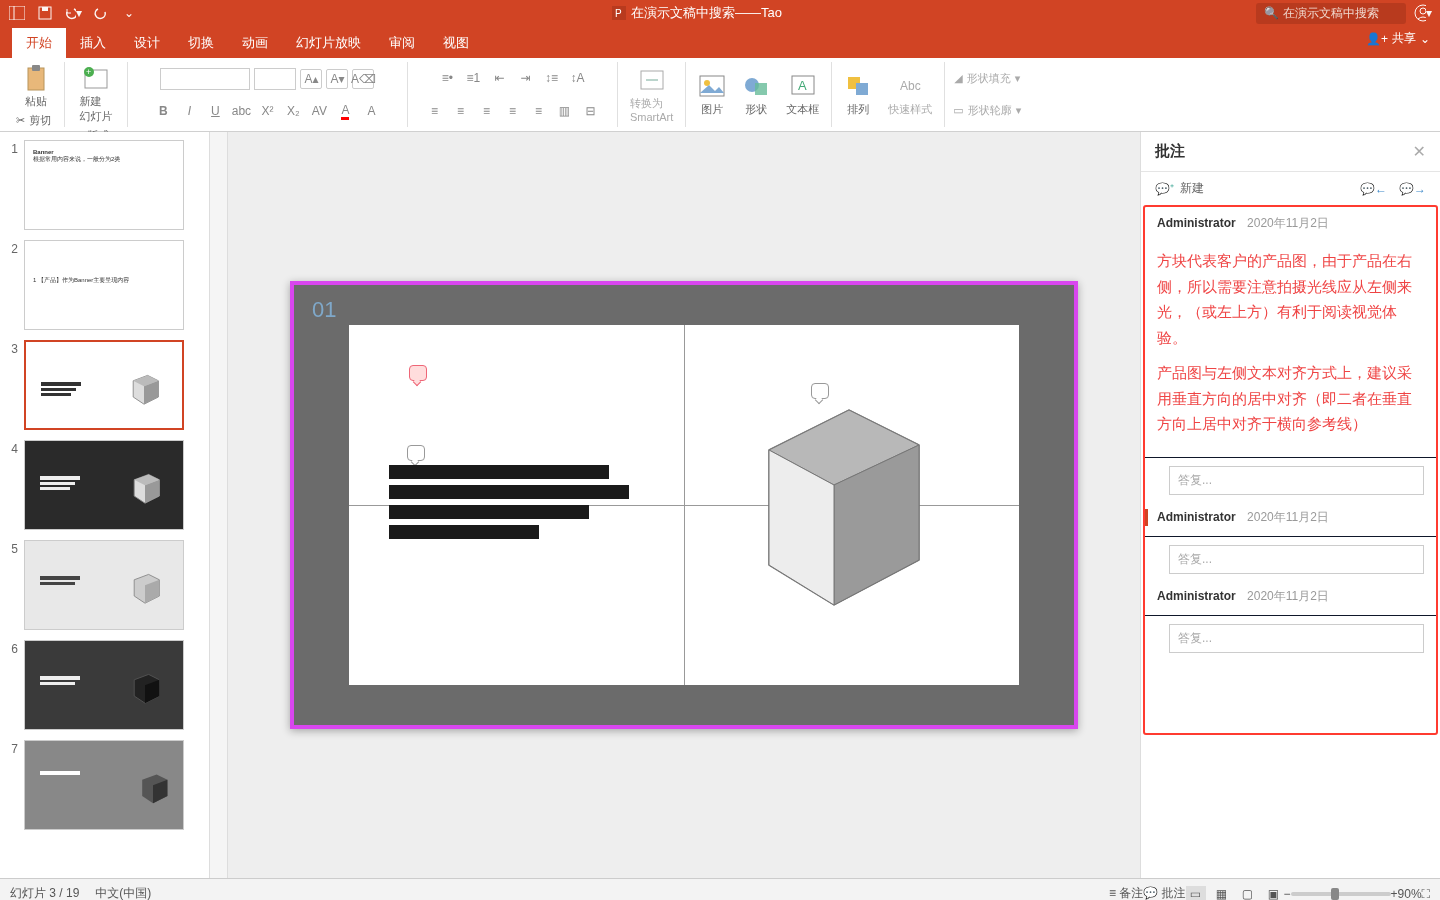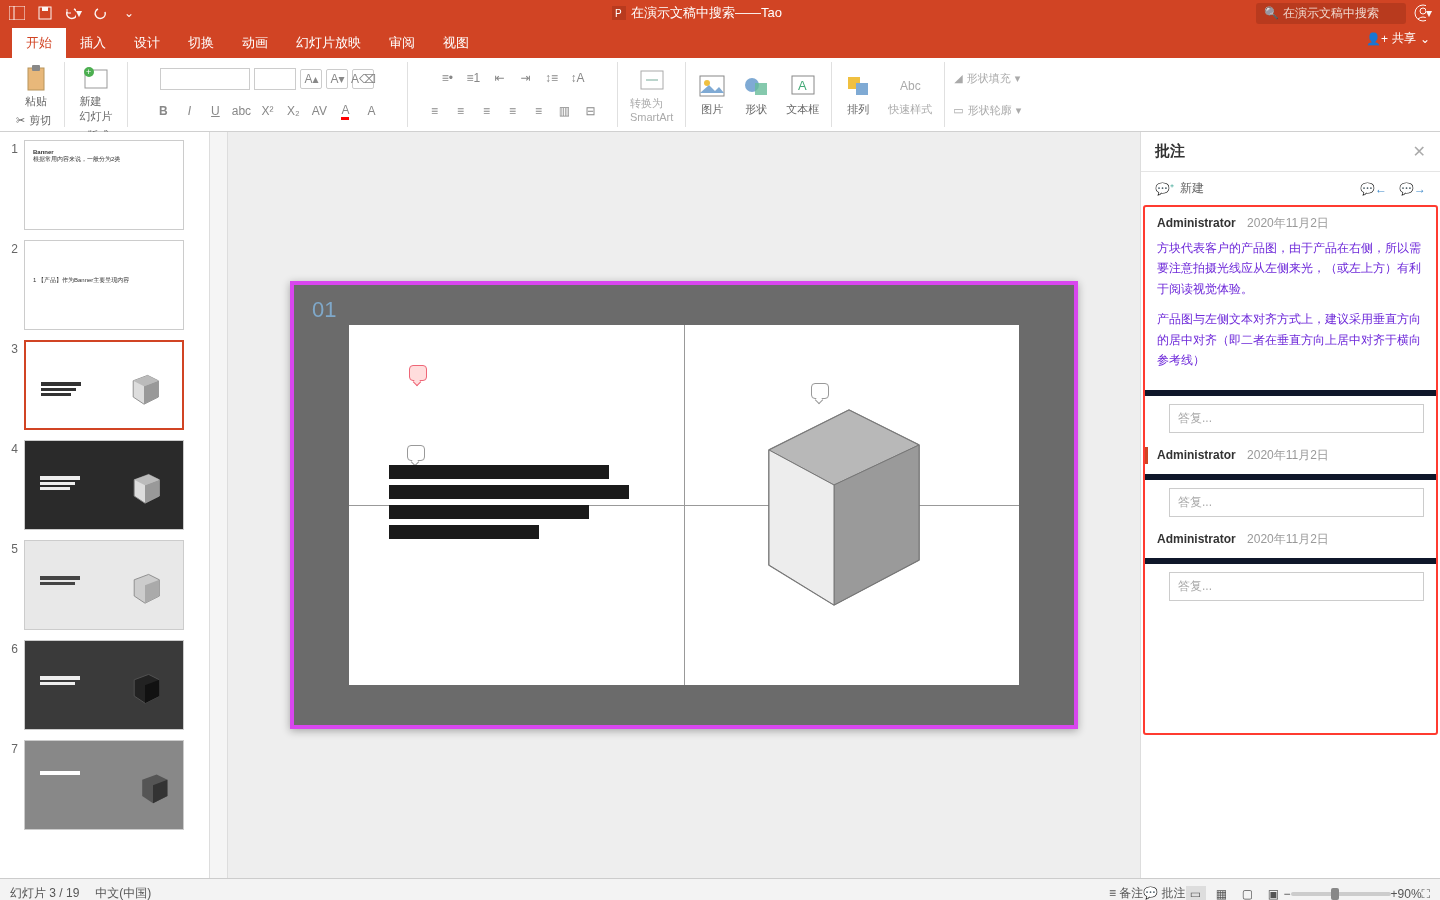--- a/index.html
+++ b/index.html
@@ -52,25 +52,25 @@
 .comment-marker.red::after{border-color:#e67;background:#fdd}
 .comments{width:300px;border-left:1px solid #ddd;background:#fff;display:flex;flex-direction:column;position:relative}
 .comments-hdr{padding:10px 14px;border-bottom:1px solid #e5e5e5;display:flex;align-items:center;justify-content:space-between}
 .comments-hdr h3{font-size:15px;font-weight:600}
 .close-x{color:#aaa;font-size:16px;cursor:pointer}
 .comments-toolbar{padding:8px 14px;display:flex;justify-content:space-between;align-items:center}
 .new-comment-btn{display:flex;align-items:center;gap:6px;color:#666;font-size:12px}
 .nav-arrows{display:flex;gap:12px;color:#3b87c8}
 .comments-body{flex:1;overflow-y:auto;padding:0 4px 10px 4px;position:relative}
 .highlight-frame{position:absolute;top:0;left:2px;right:2px;height:530px;border:2px solid #ff3b30;border-radius:3px;pointer-events:none}
-.comment-card{padding:10px 12px;border-bottom:6px solid #0f172a;position:relative}
+.comment-card{padding:10px 12px;border-bottom:1px solid #0f172a;position:relative}
 .comment-card.marked::before{content:"";position:absolute;left:0;top:10px;bottom:10px;width:3px;background:#D14424}
 .comment-author{font-weight:600;font-size:12px;display:inline-block;margin-right:8px}
 .comment-date{color:#999;font-size:12px}
-.comment-text{font-size:12px;line-height:1.7;color:#6d28d9;margin-top:6px}
+.comment-text{font-size:15px;line-height:1.7;color:#ef4444;margin-top:16px}
 .comment-text p{margin-bottom:10px}
 .reply-box{border:1px solid #ccc;padding:5px 8px;font-size:12px;color:#aaa;margin:8px 12px 4px 24px;background:#fff}
 .status-bar{height:30px;background:#f3f3f3;border-top:1px solid #ccc;display:flex;align-items:center;padding:0 10px;font-size:12px;color:#555;justify-content:space-between}
 .status-left{display:flex;gap:16px}
 .status-right{display:flex;align-items:center}
 .view-icons{display:flex;gap:6px}
 .view-btn{width:20px;height:16px;display:flex;align-items:center;justify-content:center;border:1px solid transparent}
 .view-btn.active{background:#ddd}
 .zoom-slider{width:100px;height:4px;background:#ccc;position:relative;border-radius:2px}
 .zoom-thumb{position:absolute;width:8px;height:12px;background:#888;top:-4px;left:40%;border-radius:2px}

